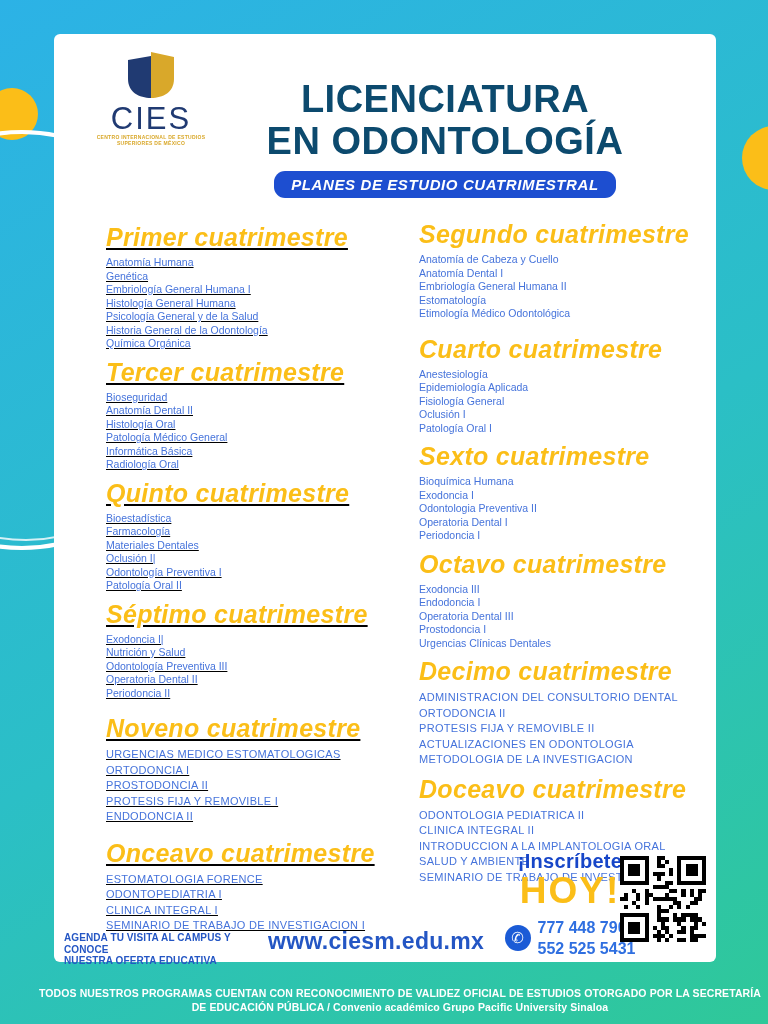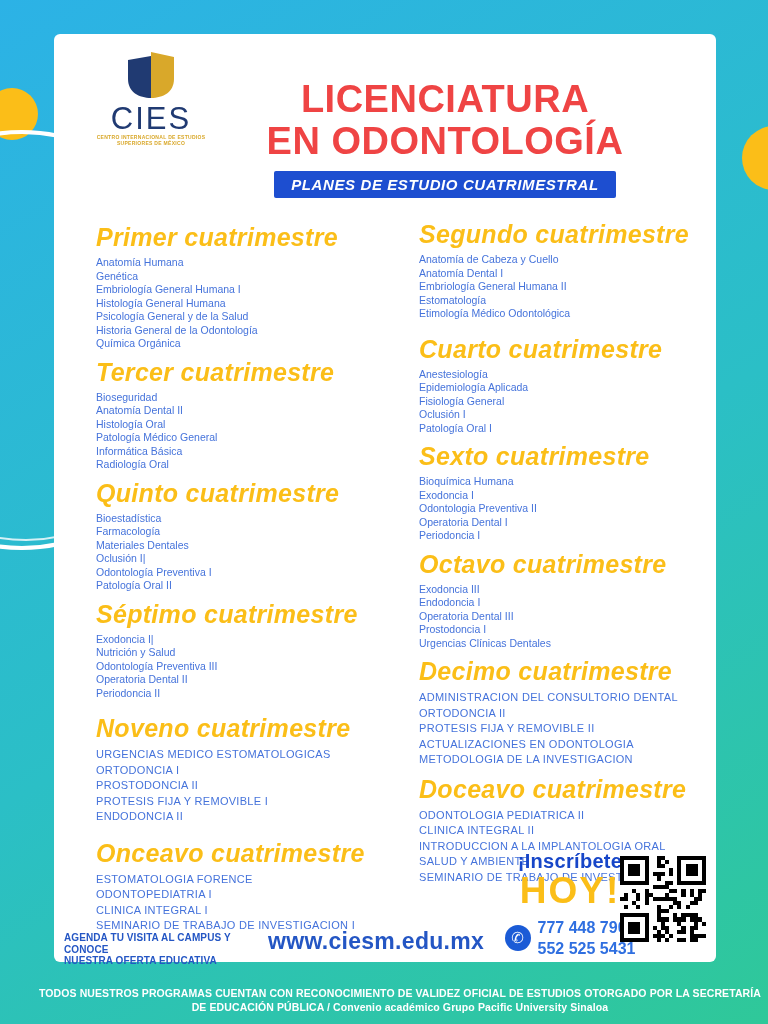--- a/index.html
+++ b/index.html
@@ -11,26 +11,26 @@
   .yellow-circle-right{position:absolute;left:742px;top:126px;width:64px;height:64px;border-radius:50%;background:#fbbe18;z-index:1;}
   .brush-circle{position:absolute;left:-178px;top:118px;z-index:1;}
   
   .card{position:absolute;left:54px;top:34px;width:662px;height:928px;background:#ffffff;border-radius:6px;z-index:2;}
   
   .logo{position:absolute;left:34px;top:18px;width:126px;text-align:center;}
   .logo .acronym{font-size:31px;font-weight:400;color:#203a72;letter-spacing:2px;line-height:30px;}
   .logo .subtext{font-size:5px;font-weight:700;color:#d9a82a;letter-spacing:.3px;line-height:6px;}
   
   .title-block{position:absolute;left:150px;top:44px;width:482px;text-align:center;}
-  .title-line{font-size:38px;font-weight:700;color:#ef4444;line-height:42px;letter-spacing:.5px;}
+  .title-line{font-size:38px;font-weight:700;color:#0c4a6e;line-height:42px;letter-spacing:.5px;}
   .badge{display:inline-block;margin-top:9px;background:#1d4ed0;color:#ffffff;font-style:italic;
-    font-weight:700;font-size:15px;padding:5px 17px;border-radius:2px;letter-spacing:.6px;}
+    font-weight:700;font-size:15px;padding:5px 17px;border-radius:11px;letter-spacing:.6px;}
   
   .col{position:absolute;}
-  .col-left{left:42px;top:190px;width:308px;}
+  .col-left{left:52px;top:190px;width:308px;text-decoration:underline;}
   .col-right{left:365px;top:187px;width:297px;}
   .section{margin-bottom:8px;}
   .section h2{margin:0 0 5px 0;font-size:25px;font-style:italic;font-weight:700;color:#fbbe18;letter-spacing:.3px;line-height:27px;}
   .course{font-size:10.5px;color:#4573db;line-height:13.5px;}
   .upper .course{font-size:11px;line-height:15.5px;letter-spacing:.3px;}
   .sp-lg{margin-bottom:15px;}
   
   .cta{position:absolute;left:442px;top:816px;width:148px;text-align:center;}
   .inscribete{font-size:20px;font-weight:700;color:#1746c8;letter-spacing:.3px;}
   .hoy{font-size:37px;font-weight:700;color:#fbbe18;letter-spacing:2px;line-height:36px;}

